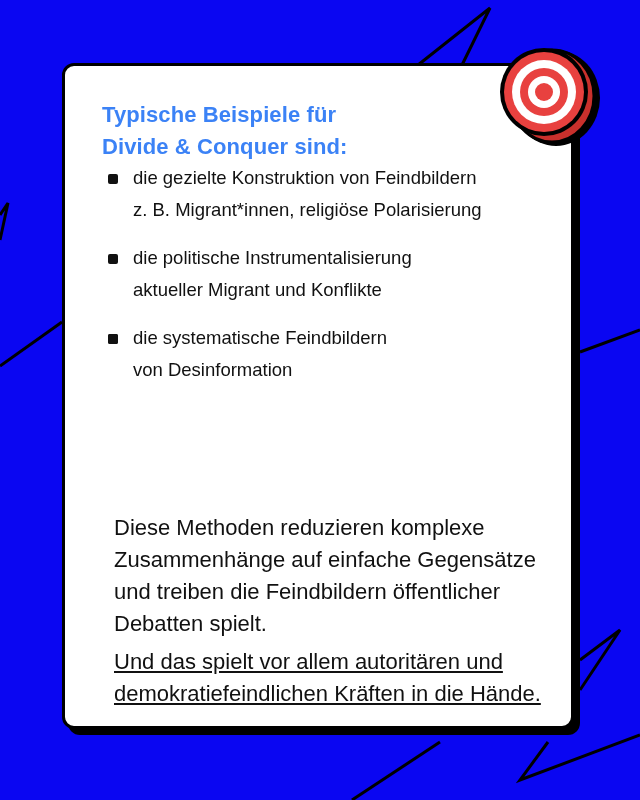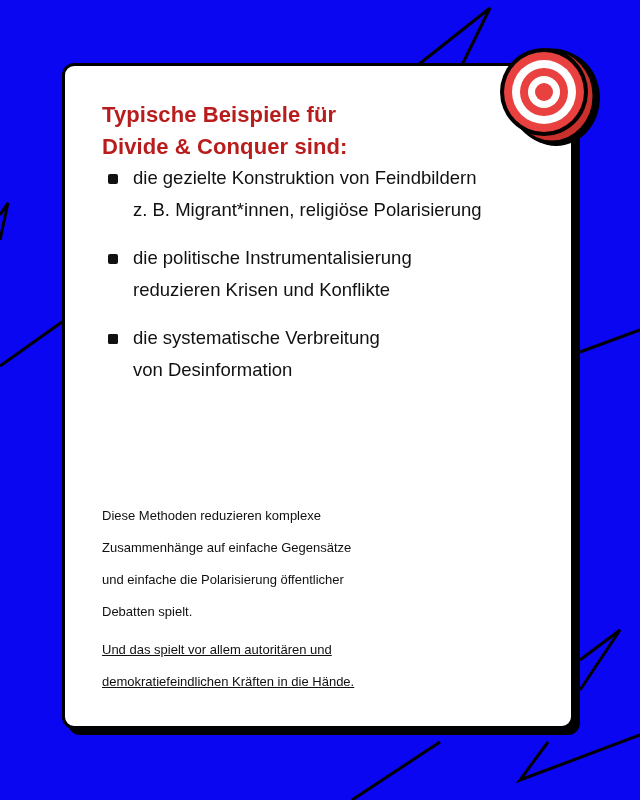--- a/index.html
+++ b/index.html
@@ -16,39 +16,39 @@
     width: 512px; height: 666px;
     background: #ffffff;
     border: 3px solid #000;
     border-radius: 12px;
     box-shadow: 6px 6px 0 0 #000;
     box-sizing: border-box;
   }
   .title {
     position: absolute; left: 37px; top: 33px;
     font-size: 22px; font-weight: bold; line-height: 32px;
-    color: #b91c1c; margin: 0; letter-spacing: 0.1px;
+    color: #3b82f6; margin: 0; letter-spacing: 0.1px;
   }
   .list {
     position: absolute; left: 37px; top: 96px;
     margin: 0; padding: 0; list-style: none;
   }
   .list li {
     position: relative; padding-left: 31px;
     font-size: 18.5px; line-height: 32px; color: #111;
     margin-bottom: 16px;
   }
   .bullet {
     position: absolute; left: 6px; top: 12px;
     width: 10px; height: 10px; background: #111; border-radius: 2px;
   }
   .item-line { display: block; white-space: nowrap; }
   .para {
     position: absolute; left: 37px;
-    font-size: 13px; line-height: 32px; color: #111; margin: 0;
+    font-size: 22px; line-height: 32px; color: #111; margin: 12px;
   }
   .para span { display: block; white-space: nowrap; }
   .p1 { top: 434px; }
   .p2 { top: 568px; text-decoration: underline; }
   .target { position: absolute; left: 490px; top: 40px; width: 120px; height: 120px; }
 </style>
 </head>
 <body>
 
 <svg class="bg-lines" viewBox="0 0 640 800">
@@ -71,36 +71,36 @@
 
   <ul class="list">
     <li>
       <span class="bullet"></span>
       <span class="item-line">die gezielte Konstruktion von Feindbildern</span>
       <span class="item-line">z. B. Migrant*innen, religiöse Polarisierung</span>
     </li>
     <li>
       <span class="bullet"></span>
       <span class="item-line">die politische Instrumentalisierung</span>
-      <span class="item-line">reduzieren Krisen und Konflikte</span>
+      <span class="item-line">aktueller Migrant und Konflikte</span>
     </li>
     <li>
       <span class="bullet"></span>
     </li>
     <li>
       <span class="bullet"></span>
-      <span class="item-line">die systematische Verbreitung</span>
+      <span class="item-line">die systematische Feindbildern</span>
       <span class="item-line">von Desinformation</span>
     </li>
   </ul>
 
   <p class="para p1">
     <span>Diese Methoden reduzieren komplexe</span>
     <span>Zusammenhänge auf einfache Gegensätze</span>
-    <span>und einfache die Polarisierung öffentlicher</span>
+    <span>und treiben die Feindbildern öffentlicher</span>
     <span>Debatten spielt.</span>
   </p>
 
   <p class="para p2">
     <span>Und das spielt vor allem autoritären und</span>
     <span>demokratiefeindlichen Kräften in die Hände.</span>
   </p>
 </div>
 
 <svg class="target" viewBox="0 0 120 120">

